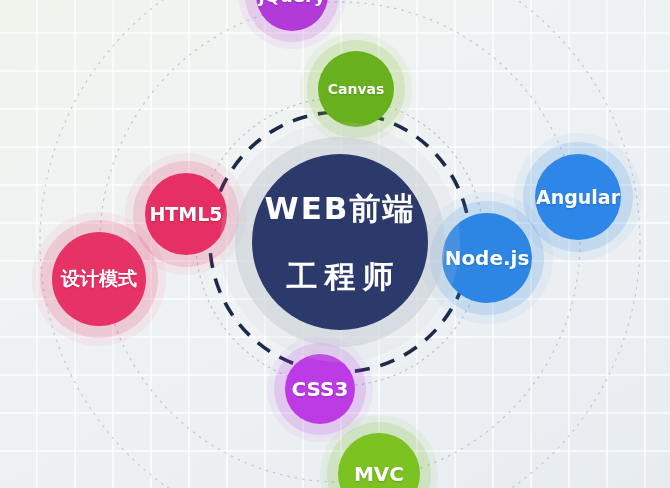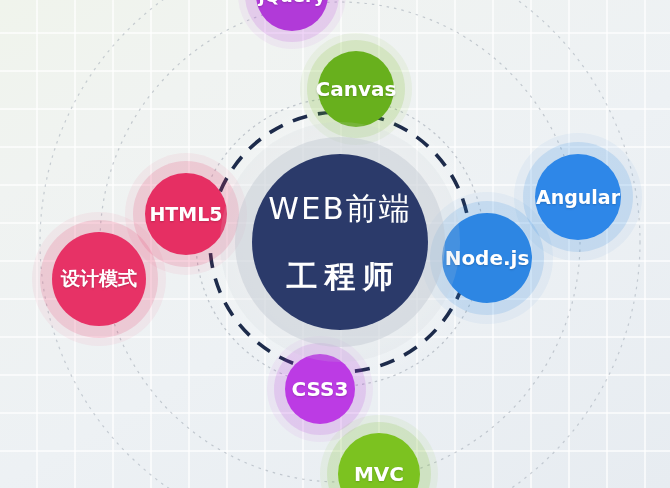--- a/index.html
+++ b/index.html
@@ -23,37 +23,37 @@
     text-shadow:0 1px 2px rgba(0,0,0,0.18);
     white-space:nowrap;
   }
   
   .halo-pink  {box-shadow:0 0 0 12px rgba(231,48,99,0.16), 0 0 0 20px rgba(231,48,99,0.06);}
   .halo-purple{box-shadow:0 0 0 11px rgba(182,58,220,0.16), 0 0 0 18px rgba(182,58,220,0.06);}
   .halo-green {box-shadow:0 0 0 11px rgba(118,184,30,0.16), 0 0 0 18px rgba(118,184,30,0.07);}
   .halo-blue  {box-shadow:0 0 0 12px rgba(46,134,227,0.16), 0 0 0 21px rgba(46,134,227,0.06);}
 
   .b-jquery {left:256px; top:-41px; width:72px; height:72px; font-size:18px;}
-  .b-canvas {left:318px; top:51px;  width:76px; height:76px; font-size:20px;}
+  .b-canvas {left:318px; top:51px;  width:76px; height:76px; font-size:14px;}
   .b-html5  {left:145px; top:173px; width:82px; height:82px; font-size:19px;}
   .b-design {left:52px;  top:232px; width:94px; height:94px; font-size:19px;}
   .b-nodejs {left:442px; top:213px; width:90px; height:90px; font-size:20px;}
   .b-angular{left:535px; top:154px; width:86px; height:86px; font-size:19px;}
   .b-css3   {left:285px; top:354px; width:70px; height:70px; font-size:20px;}
   .b-mvc    {left:338px; top:433px; width:82px; height:82px; font-size:20px;}
 
   .center-circle{
     position:absolute;z-index:3;
     left:252px; top:154px; width:176px; height:176px;
     border-radius:50%;
     display:flex;flex-direction:column;align-items:center;justify-content:center;
     color:#ffffff;
     box-shadow:0 0 0 17px rgba(188,196,206,0.40), 0 0 0 32px rgba(198,206,214,0.16);
   }
-  .center-line1{font-size:31px;font-weight:normal;letter-spacing:2px;line-height:1.3;}
+  .center-line1{font-size:31px;font-weight:bold;letter-spacing:2px;line-height:1.3;}
   .center-line2{font-size:31px;font-weight:bold;letter-spacing:7px;line-height:1.3;margin-left:7px;margin-top:28px;}
 </style>
 </head>
 <body>
 
 <div class="stage">
 
   <svg class="rings" width="670" height="488" viewBox="0 0 670 488">
     <circle cx="340" cy="242" r="300" fill="none" stroke-width="1.2" stroke-dasharray="2.5 5" opacity="0.55" stroke="#a3abb6"></circle>
     <circle cx="340" cy="242" r="240" fill="none" stroke-width="1.2" stroke-dasharray="2.5 5" opacity="0.6" stroke="#a3abb6"></circle>

